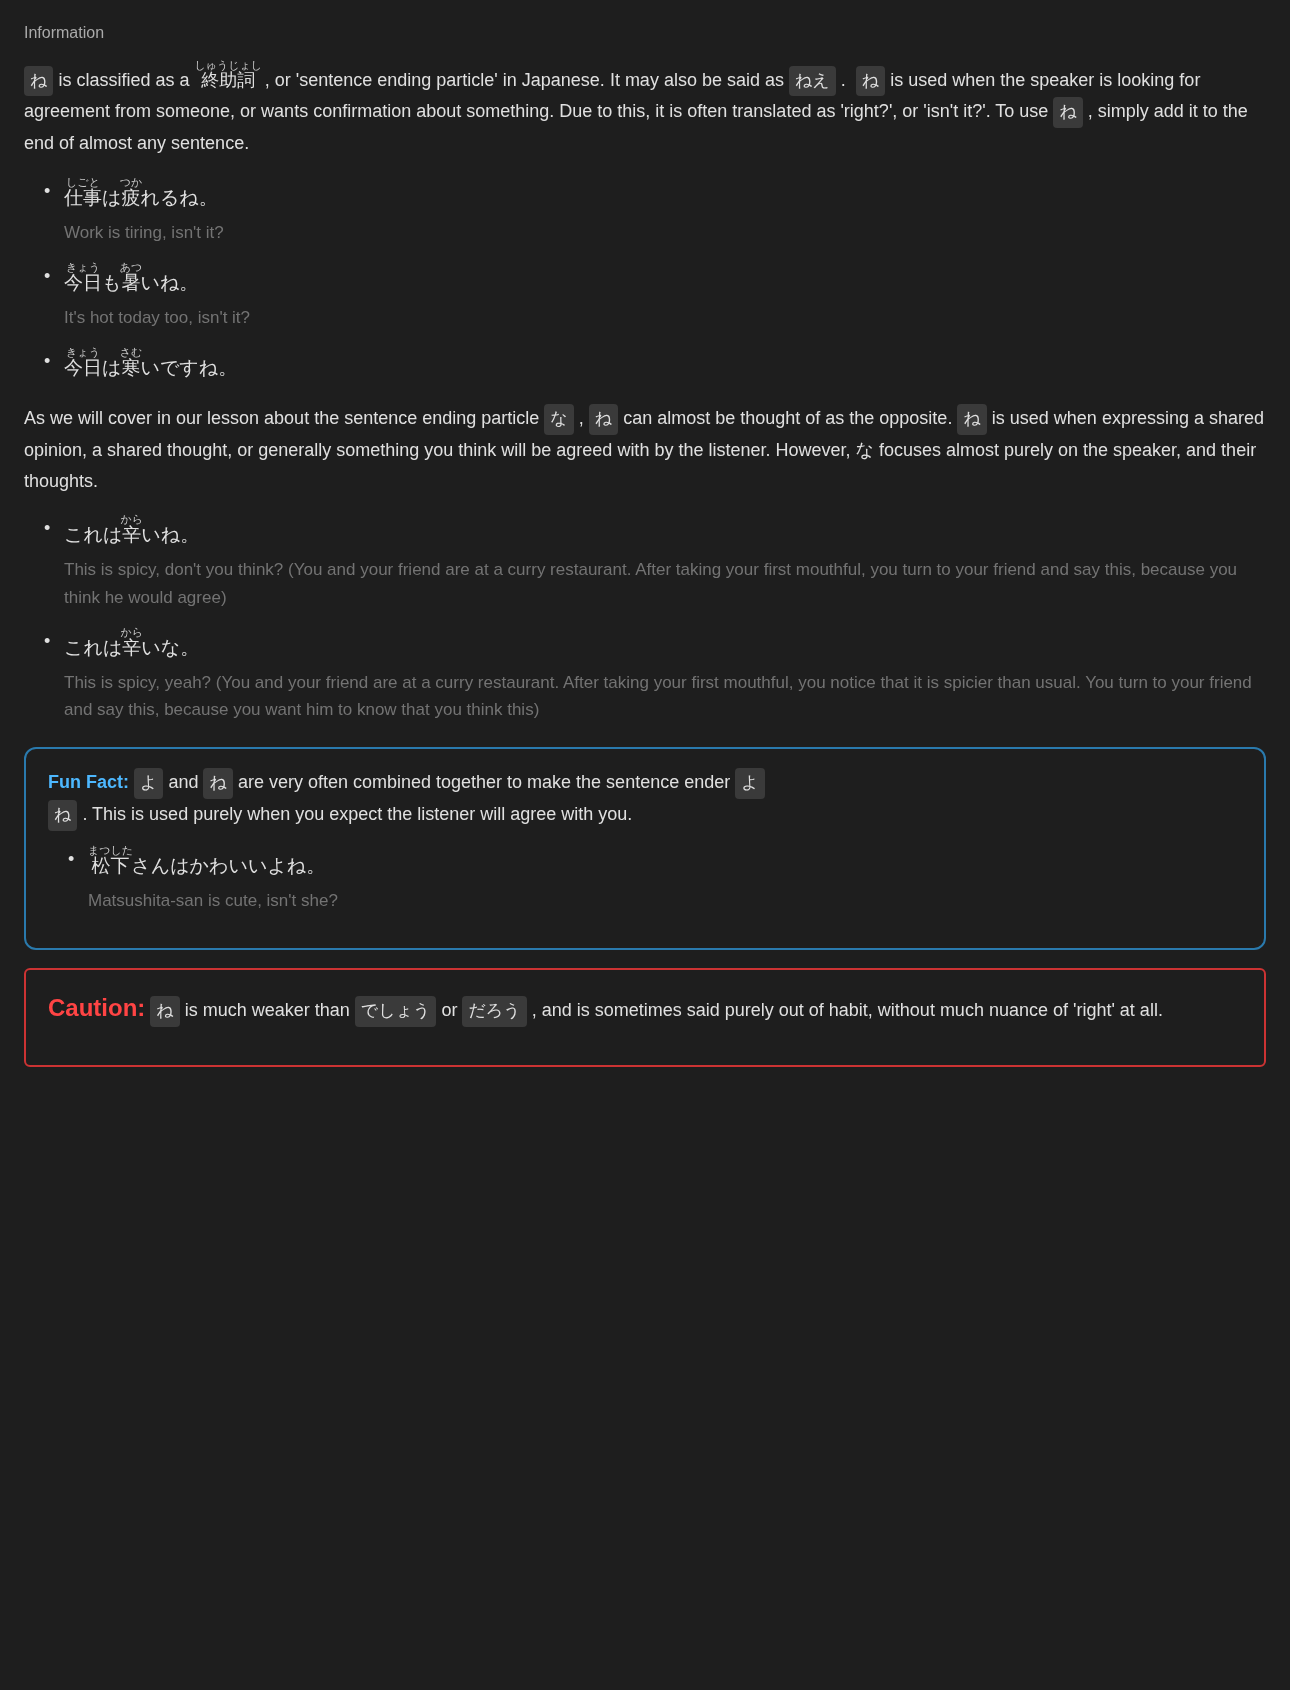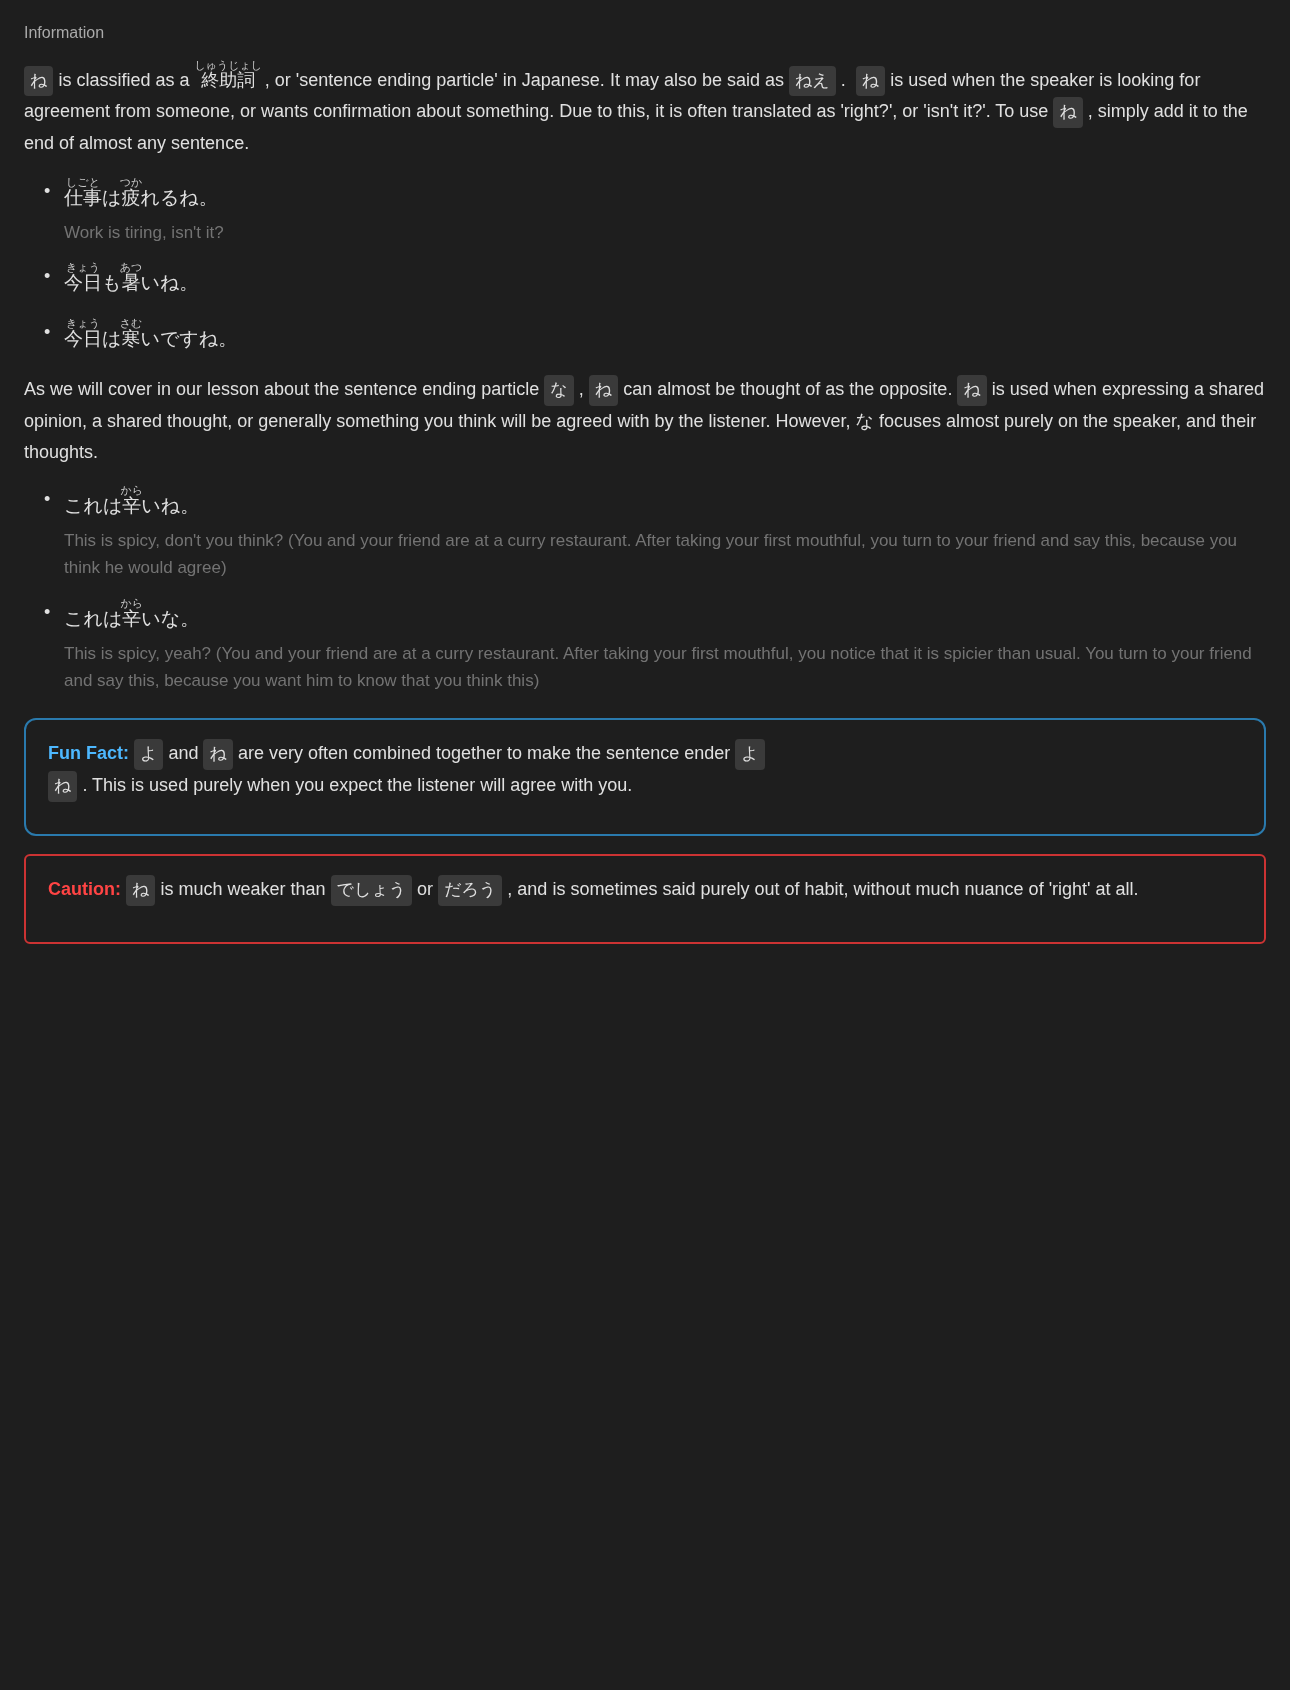--- a/index.html
+++ b/index.html
@@ -74,21 +74,21 @@
     .caution-box {
       border: 2px solid #cc3333;
       border-radius: 6px;
       padding: 18px 22px;
       margin: 14px 0 10px 0;
       background-color: #1e1e1e;
     }
     .caution-label {
       color: #ff4444;
       font-weight: bold;
-      font-size: 18px;
+      font-size: 24px;
     }
     ruby {
       ruby-align: center;
     }
     rt {
       font-size: 11px;
       color: #cccccc;
     }
   </style>
 </head>
@@ -114,20 +114,21 @@
     <li>
       <span class="jp-line">
         <ruby><rb>仕事</rb><rt>しごと</rt></ruby>は<ruby><rb>疲</rb><rt>つか</rt></ruby>れるね。
       </span>
       <span class="en-line">Work is tiring, isn't it?</span>
     </li>
     <li>
       <span class="jp-line">
         <ruby><rb>今日</rb><rt>きょう</rt></ruby>も<ruby><rb>暑</rb><rt>あつ</rt></ruby>いね。
       </span>
+      <span class="en-line">It's hot today too, isn't it?</span>
     </li>
     <li>
       <span class="jp-line">
         <ruby><rb>今日</rb><rt>きょう</rt></ruby>は<ruby><rb>寒</rb><rt>さむ</rt></ruby>いですね。
       </span>
     </li>
   </ul>
 
   <p class="paragraph">
     <span>As we will cover in our lesson about the sentence ending particle </span>
@@ -161,20 +162,28 @@
     <span> </span>
     <span class="inline-tag">よ</span>
     <span> and </span>
     <span class="inline-tag">ね</span>
     <span> are very often combined together to make the sentence ender </span>
     <span class="inline-tag">よ</span>
     <br>
     <span class="inline-tag">ね</span>
     <span> . This is used purely when you expect the listener will agree with you.</span>
   </p>
+  <ul class="bullet-list">
+    <li>
+      <span class="jp-line">
+        <ruby><rb>松下</rb><rt>まつした</rt></ruby>さんはかわいいよね。
+      </span>
+      <span class="en-line">Matsushita-san is cute, isn't she?</span>
+    </li>
+  </ul>
 </div>
 
 <div class="caution-box">
   <p class="paragraph">
     <span class="caution-label">Caution:</span>
     <span> </span>
     <span class="inline-tag">ね</span>
     <span> is much weaker than </span>
     <span class="inline-tag">でしょう</span>
     <span> or </span>

